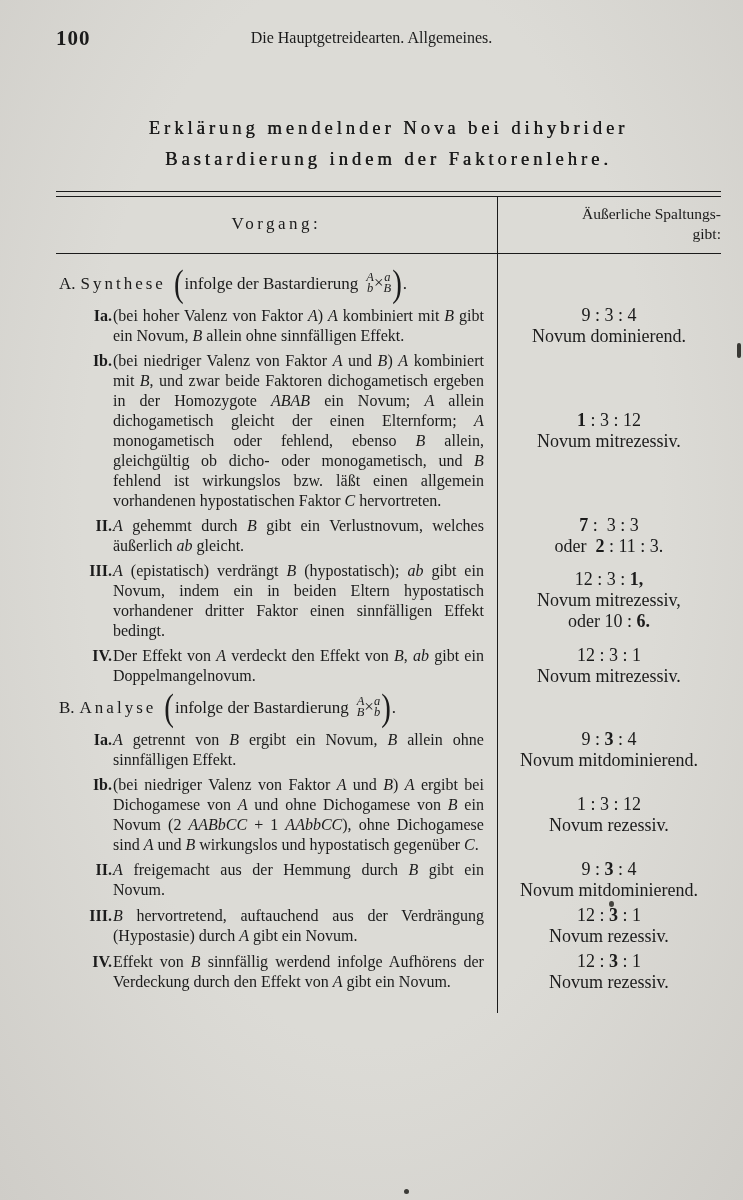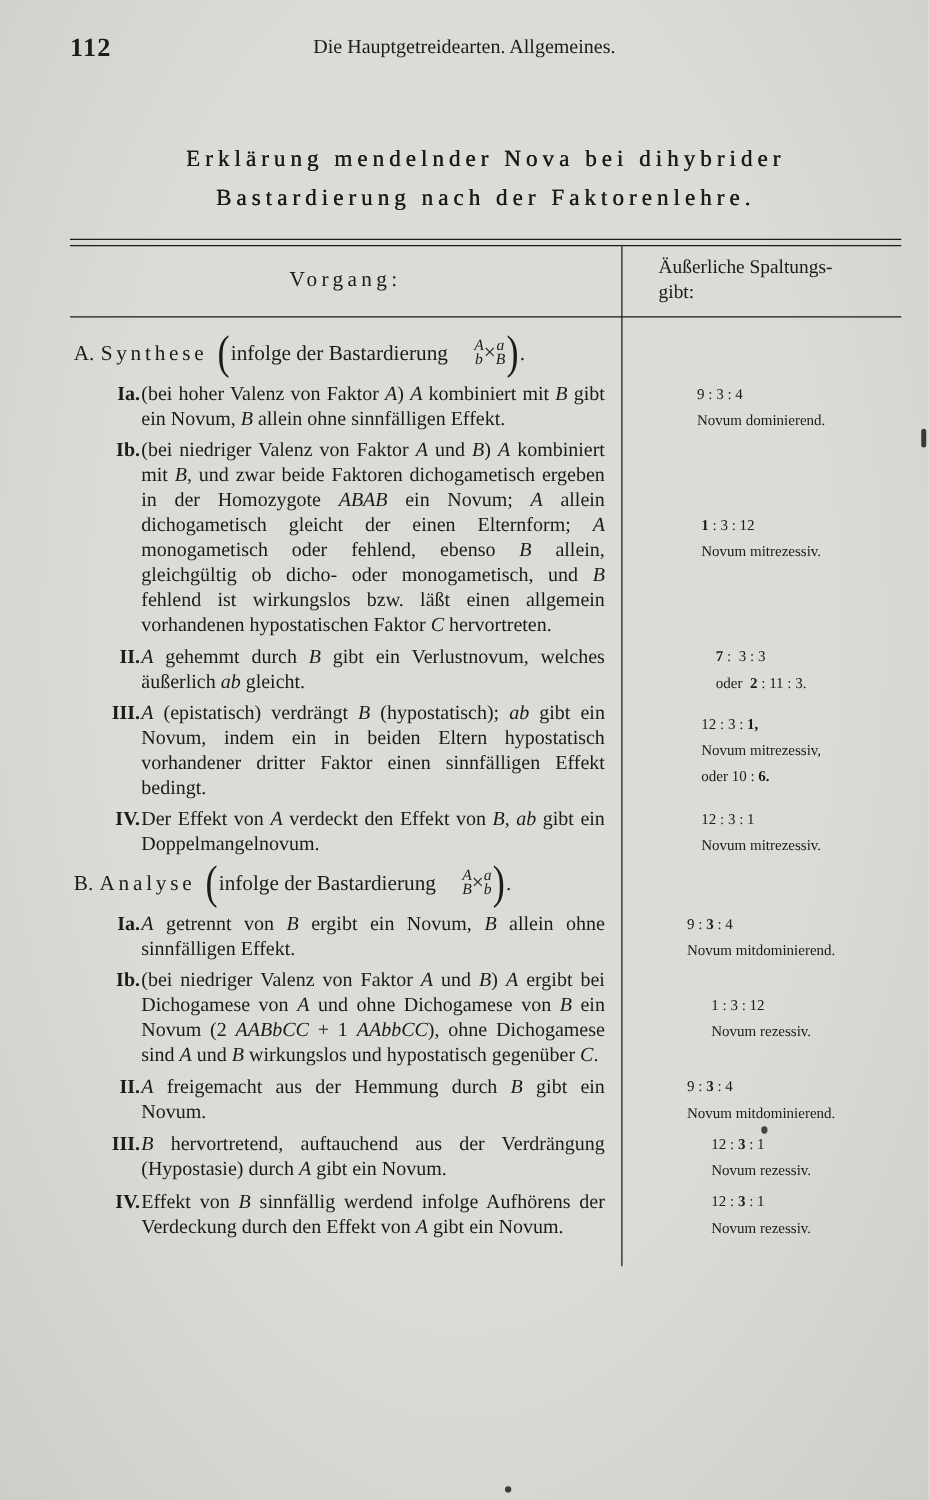--- a/index.html
+++ b/index.html
@@ -27,69 +27,69 @@
            text-shadow: 0.35px 0 0 currentColor; }
 
   
   .table { margin-top: 16px; }
   .rule-double { border-top: 1.6px solid #1b1b1b; border-bottom: 1.6px solid #1b1b1b; height: 3.5px; }
   .grid { position: relative; }
   .vline { position: absolute; top: 0; bottom: 0; left: 66.3%; width: 1.6px; background: #1b1b1b; }
   .thead { display: flex; align-items: center; padding: 7px 0 9px; }
   .th-left { width: 66.3%; box-sizing: border-box; text-align: center;
              letter-spacing: 3.5px; font-size: 17px; }
-  .th-right { width: 33.7%; box-sizing: border-box; text-align: left;
+  .th-right { width: 33.7%; box-sizing: border-box; text-align: right;
               font-size: 15.5px; line-height: 20px; padding-left: 30px; }
   .rule-mid { border-bottom: 1.6px solid #1b1b1b; }
   .tbody { padding: 9px 0 16px; }
 
   
   .sec-head { padding-left: 3px; margin: 4px 0 5px; font-size: 17px; white-space: nowrap; }
   .sec-name { letter-spacing: 3px; margin: 0 7px 0 5px; }
   .bigp { font-size: 29px; display: inline-block; transform: scaleY(1.3);
           vertical-align: -4px; margin: 0 1px; }
-  .paren-text { margin-right: 21px; }
+  .paren-text { margin-right: 8px; }
   .frac { display: inline-flex; flex-direction: column; align-items: center;
           vertical-align: middle; font-style: italic; font-size: 12.5px;
           line-height: 10.5px; position: relative; top: -2px; }
   .times { vertical-align: middle; position: relative; top: -2px; }
 
   
   .trow { display: flex; align-items: center; margin: 4px 0; }
   .cl { width: 66.3%; box-sizing: border-box; position: relative;
         padding-left: 57px; padding-right: 13px;
         text-align: justify; font-size: 16px; line-height: 20px; }
   .rnum { position: absolute; left: 24px; top: 0; width: 32px; text-align: right;
           font-size: 16px; line-height: 20px; font-weight: bold; }
   .cr { width: 33.7%; box-sizing: border-box; display: flex;
         justify-content: center; align-items: center; }
-  .result { font-size: 12px; line-height: 21px; }
+  .result { text-align: center; font-size: 18px; line-height: 21px; }
   .result b { font-weight: bold; }
 
   
   .speck-a { position: absolute; right: 2px; top: 343px; width: 4px; height: 15px;
              background: #393834; border-radius: 2px; }
   .speck-b { position: absolute; left: 609px; top: 901px; width: 5px; height: 6px;
              background: #45443f; border-radius: 50%; }
   .speck-c { position: absolute; left: 404px; bottom: 6px; width: 5px; height: 5px;
              background: #3c3b37; border-radius: 50%; }
 </style>
 </head>
 <body>
 
 <div class="sheet">
 
   <div class="runhead">
-    <span class="pagenum">112</span>
+    <span class="pagenum">100</span>
     <span class="rhead-center">Die Hauptgetreidearten. Allgemeines.</span>
   </div>
 
   <div class="title">
     <div>Erklärung mendelnder Nova bei dihybrider</div>
-    <div>Bastardierung nach der Faktorenlehre.</div>
+    <div>Bastardierung indem der Faktorenlehre.</div>
   </div>
 
   <div class="table">
     <div class="rule-double"></div>
 
     <div class="grid">
       <div class="vline"></div>
 
       <div class="thead">
         <div class="th-left">Vorgang:</div>

